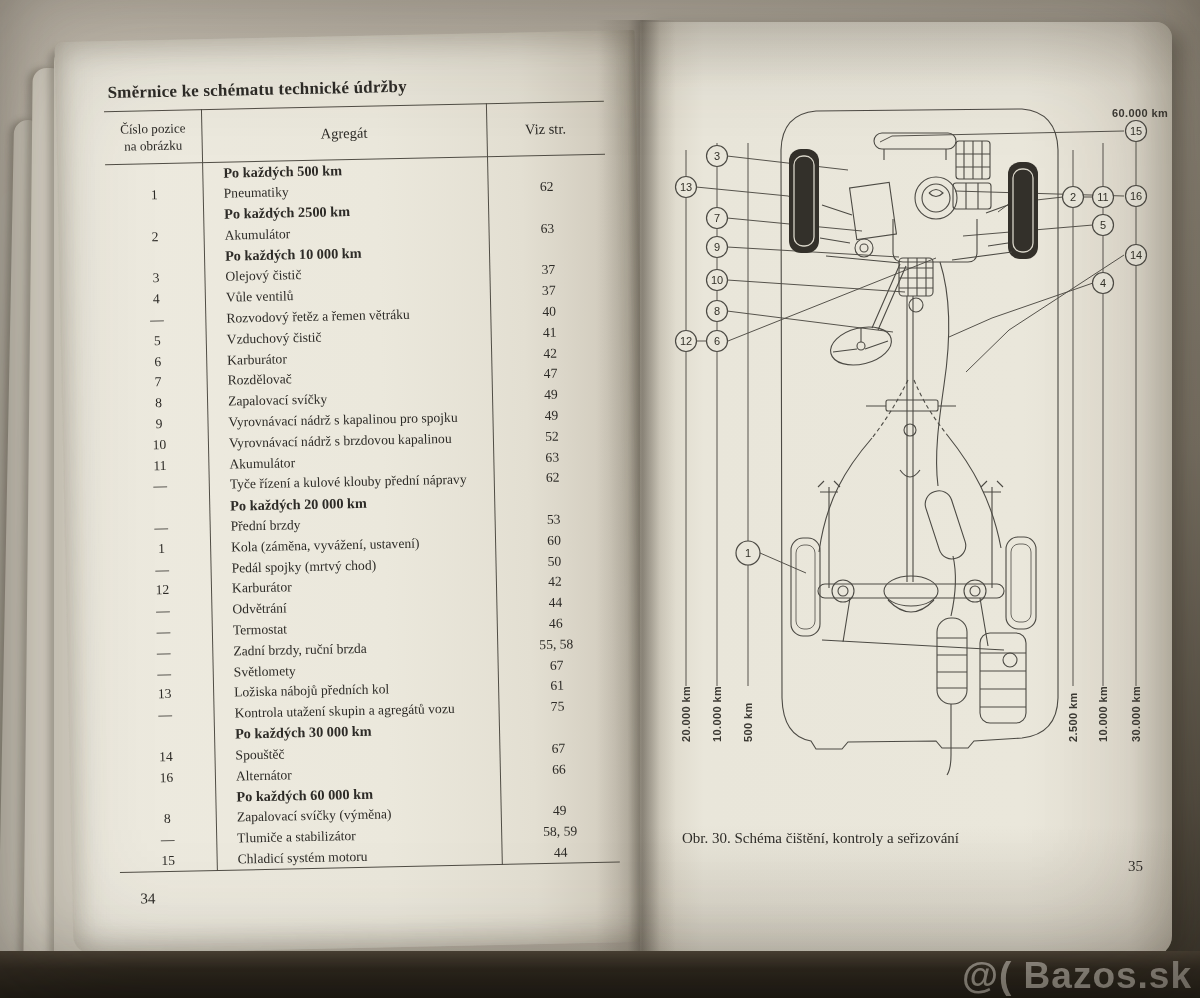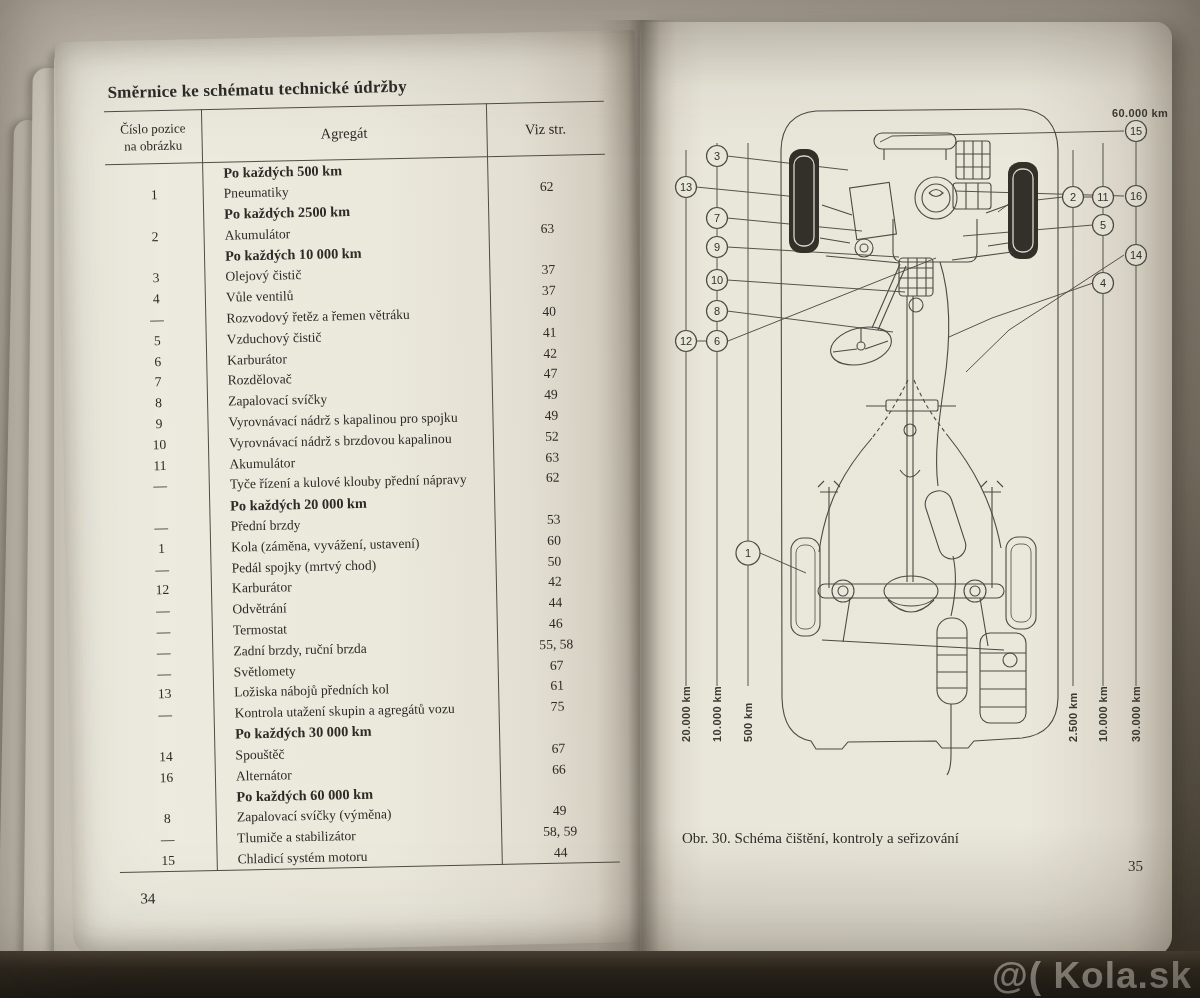--- a/index.html
+++ b/index.html
@@ -433,15 +433,15 @@
         <text x="752" y="742" font-family="&quot;Liberation Sans&quot;, sans-serif" font-size="11" font-weight="bold" fill="#3b3933" letter-spacing=".4" transform="rotate(-90 752 742)">500 km</text>
         <text x="1077" y="742" font-family="&quot;Liberation Sans&quot;, sans-serif" font-size="11" font-weight="bold" fill="#3b3933" letter-spacing=".4" transform="rotate(-90 1077 742)">2.500 km</text>
         <text x="1107" y="742" font-family="&quot;Liberation Sans&quot;, sans-serif" font-size="11" font-weight="bold" fill="#3b3933" letter-spacing=".4" transform="rotate(-90 1107 742)">10.000 km</text>
         <text x="1140" y="742" font-family="&quot;Liberation Sans&quot;, sans-serif" font-size="11" font-weight="bold" fill="#3b3933" letter-spacing=".4" transform="rotate(-90 1140 742)">30.000 km</text>
         <text x="1112" y="117" font-family="&quot;Liberation Sans&quot;, sans-serif" font-size="11" font-weight="bold" fill="#3b3933" letter-spacing=".4">60.000 km</text>
       </g>
   </svg>
 
   <div class="gutter"></div>
   <div class="bottom-bar">
-    <div class="watermark">@( Kola.sk</div>
+    <div class="watermark">@( Bazos.sk</div>
   </div>
 </div>
 
 </body></html>

